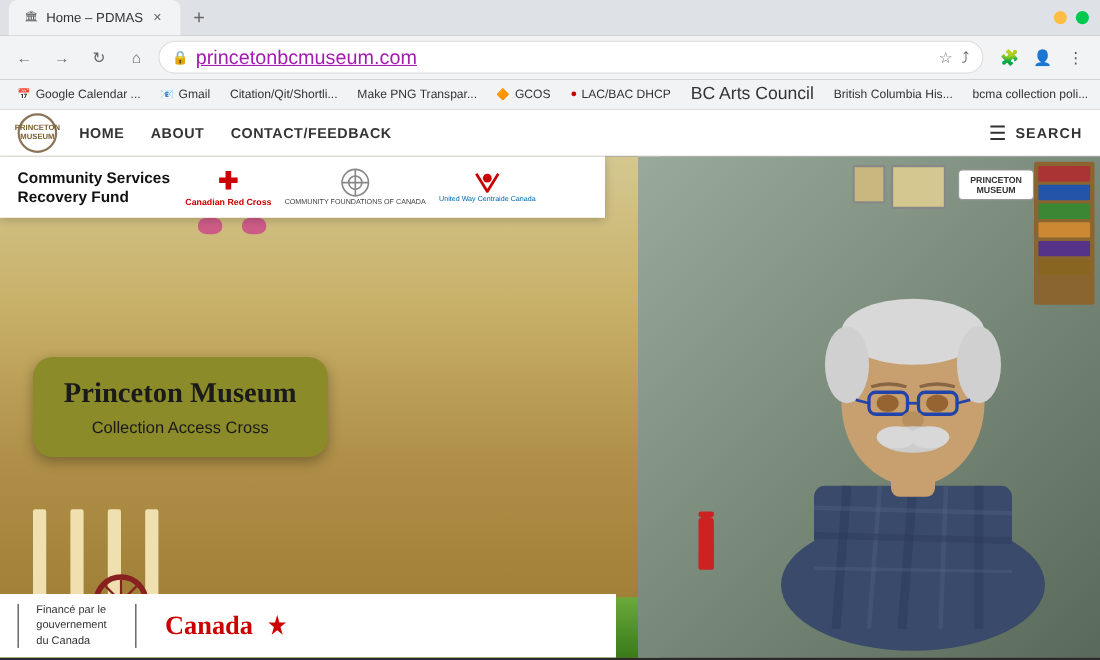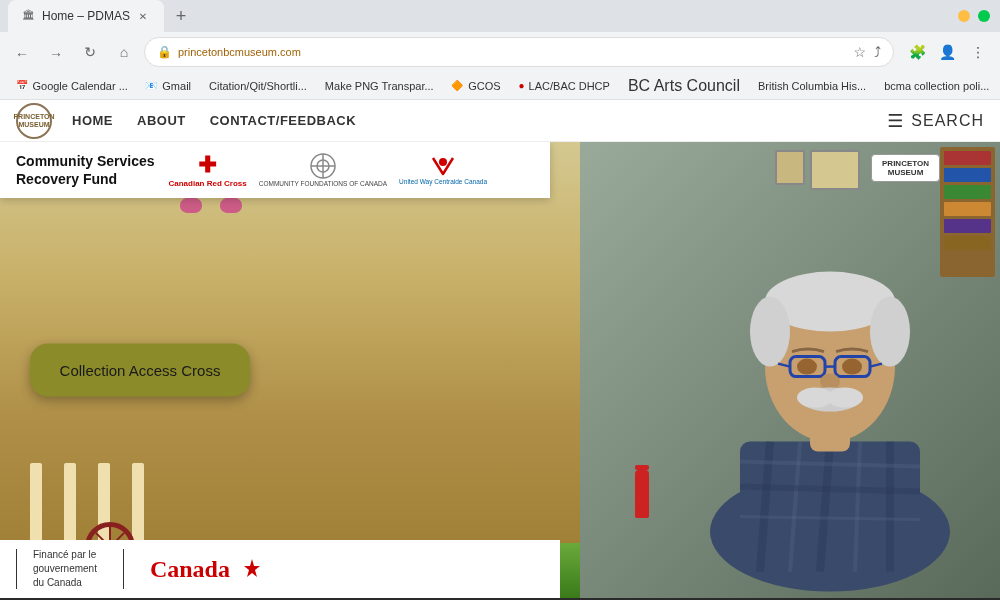--- a/index.html
+++ b/index.html
@@ -86,21 +86,21 @@
       border-radius: 20px;
       height: 30px;
       display: flex;
       align-items: center;
       padding: 0 12px;
       font-size: 13px;
       color: #333;
       gap: 6px;
     }
 
-    .address-text { flex: 1; font-size: 11px; color: #a16207; }
+    .address-text { flex: 1; font-size: 18px; color: #a21caf; text-decoration: underline; }
 
     .address-icons {
       display: flex;
       gap: 8px;
       align-items: center;
     }
 
     .addr-icon {
       color: #666;
       font-size: 14px;
@@ -445,21 +445,21 @@
     <div class="site-logo">
       <span style="font-size:7px;font-weight:bold;color:#7a6030;text-align:center;line-height:1.1">PRINCETON<br>MUSEUM</span>
     </div>
     <div class="site-nav-links">
       <span class="site-nav-link">HOME</span>
       <span class="site-nav-link">ABOUT</span>
       <span class="site-nav-link">CONTACT/FEEDBACK</span>
     </div>
     <div class="site-nav-right">
       <span style="font-size:18px;cursor:pointer">☰</span>
-      <span style="font-size:16px;font-weight:400;letter-spacing:1px;cursor:pointer">SEARCH</span>
+      <span style="font-size:13px;font-weight:700;letter-spacing:1px;cursor:pointer">SEARCH</span>
     </div>
   </div>
 
   <div class="site-main">
 
     <div style="position:absolute;top:0;left:0;width:60%;height:100%;overflow:hidden;">
 
       <div style="position:absolute;top:0;left:0;right:0;bottom:0;background:linear-gradient(180deg, #d4c890 0%, #c8b068 30%, #b09048 60%, #9a7a30 100%)"></div>
 
       <div style="position:absolute;top:10px;left:10px;font-size:32px;font-weight:900;color:#5a4010;letter-spacing:4px;font-family:'Times New Roman',serif;text-shadow:2px 2px 3px rgba(0,0,0,0.3)">PRINC</div>
@@ -584,20 +584,21 @@
             <circle cx="15" cy="8" r="4" fill="#cc0000"></circle>
           </svg>
           <span style="font-size:6.5px;color:#0066aa;text-align:center;line-height:1.2">United Way
 Centraide
 Canada</span>
         </div>
       </div>
     </div>
 
     <div class="museum-name-box">
+      <div class="museum-name-title">Princeton Museum</div>
       <div class="museum-name-subtitle">Collection Access Cross</div>
     </div>
 
     <div class="canada-banner">
       <div class="canada-divider"></div>
       <div class="canada-text-fr">
         <span>Financé par le</span>
         <span>gouvernement</span>
         <span>du Canada</span>
       </div>

